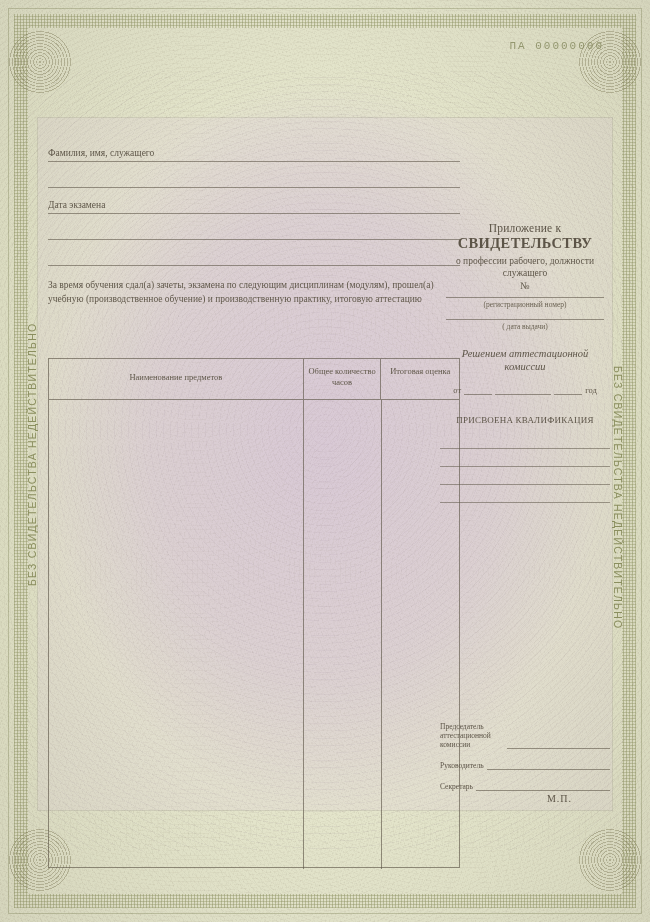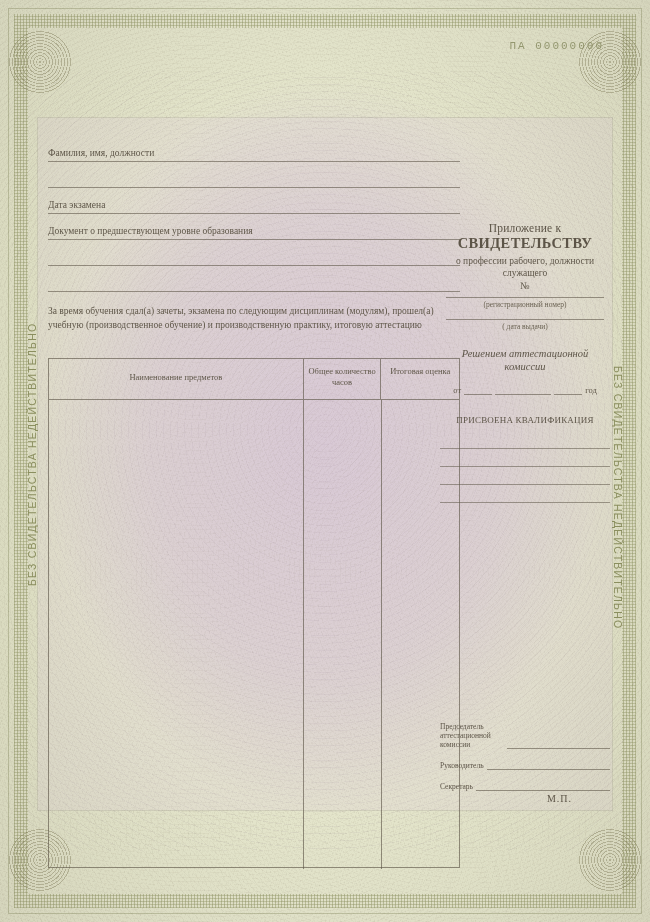--- a/index.html
+++ b/index.html
@@ -342,36 +342,32 @@
   <div class="corner-rosette br"></div>
 
   <div class="serial">ПА 00000000</div>
 
   <div class="side-text left">БЕЗ СВИДЕТЕЛЬСТВА НЕДЕЙСТВИТЕЛЬНО</div>
   <div class="side-text right">БЕЗ СВИДЕТЕЛЬСТВА НЕДЕЙСТВИТЕЛЬНО</div>
 
   <div class="form-left">
 
     <div class="field-row">
-      <span class="field-label">Фамилия, имя, должности</span>
+      <span class="field-label">Фамилия, имя, служащего</span>
       <span class="rule"></span>
     </div>
     <div class="blank-line">
       <span class="rule"></span>
     </div>
 
     <div class="field-row">
       <span class="field-label">Дата экзамена</span>
       <span class="rule"></span>
     </div>
 
-    <div class="field-row">
-      <span class="field-label">Документ о предшествующем уровне образования</span>
-      <span class="rule"></span>
-    </div>
     <div class="blank-line">
       <span class="rule"></span>
     </div>
     <div class="blank-line">
       <span class="rule"></span>
     </div>
 
     <div class="paragraph">За время обучения сдал(а) зачеты, экзамена по следующим дисциплинам (модулям), прошел(а) учебную (производственное обучение) и производственную практику, итоговую аттестацию</div>
   </div>
 

